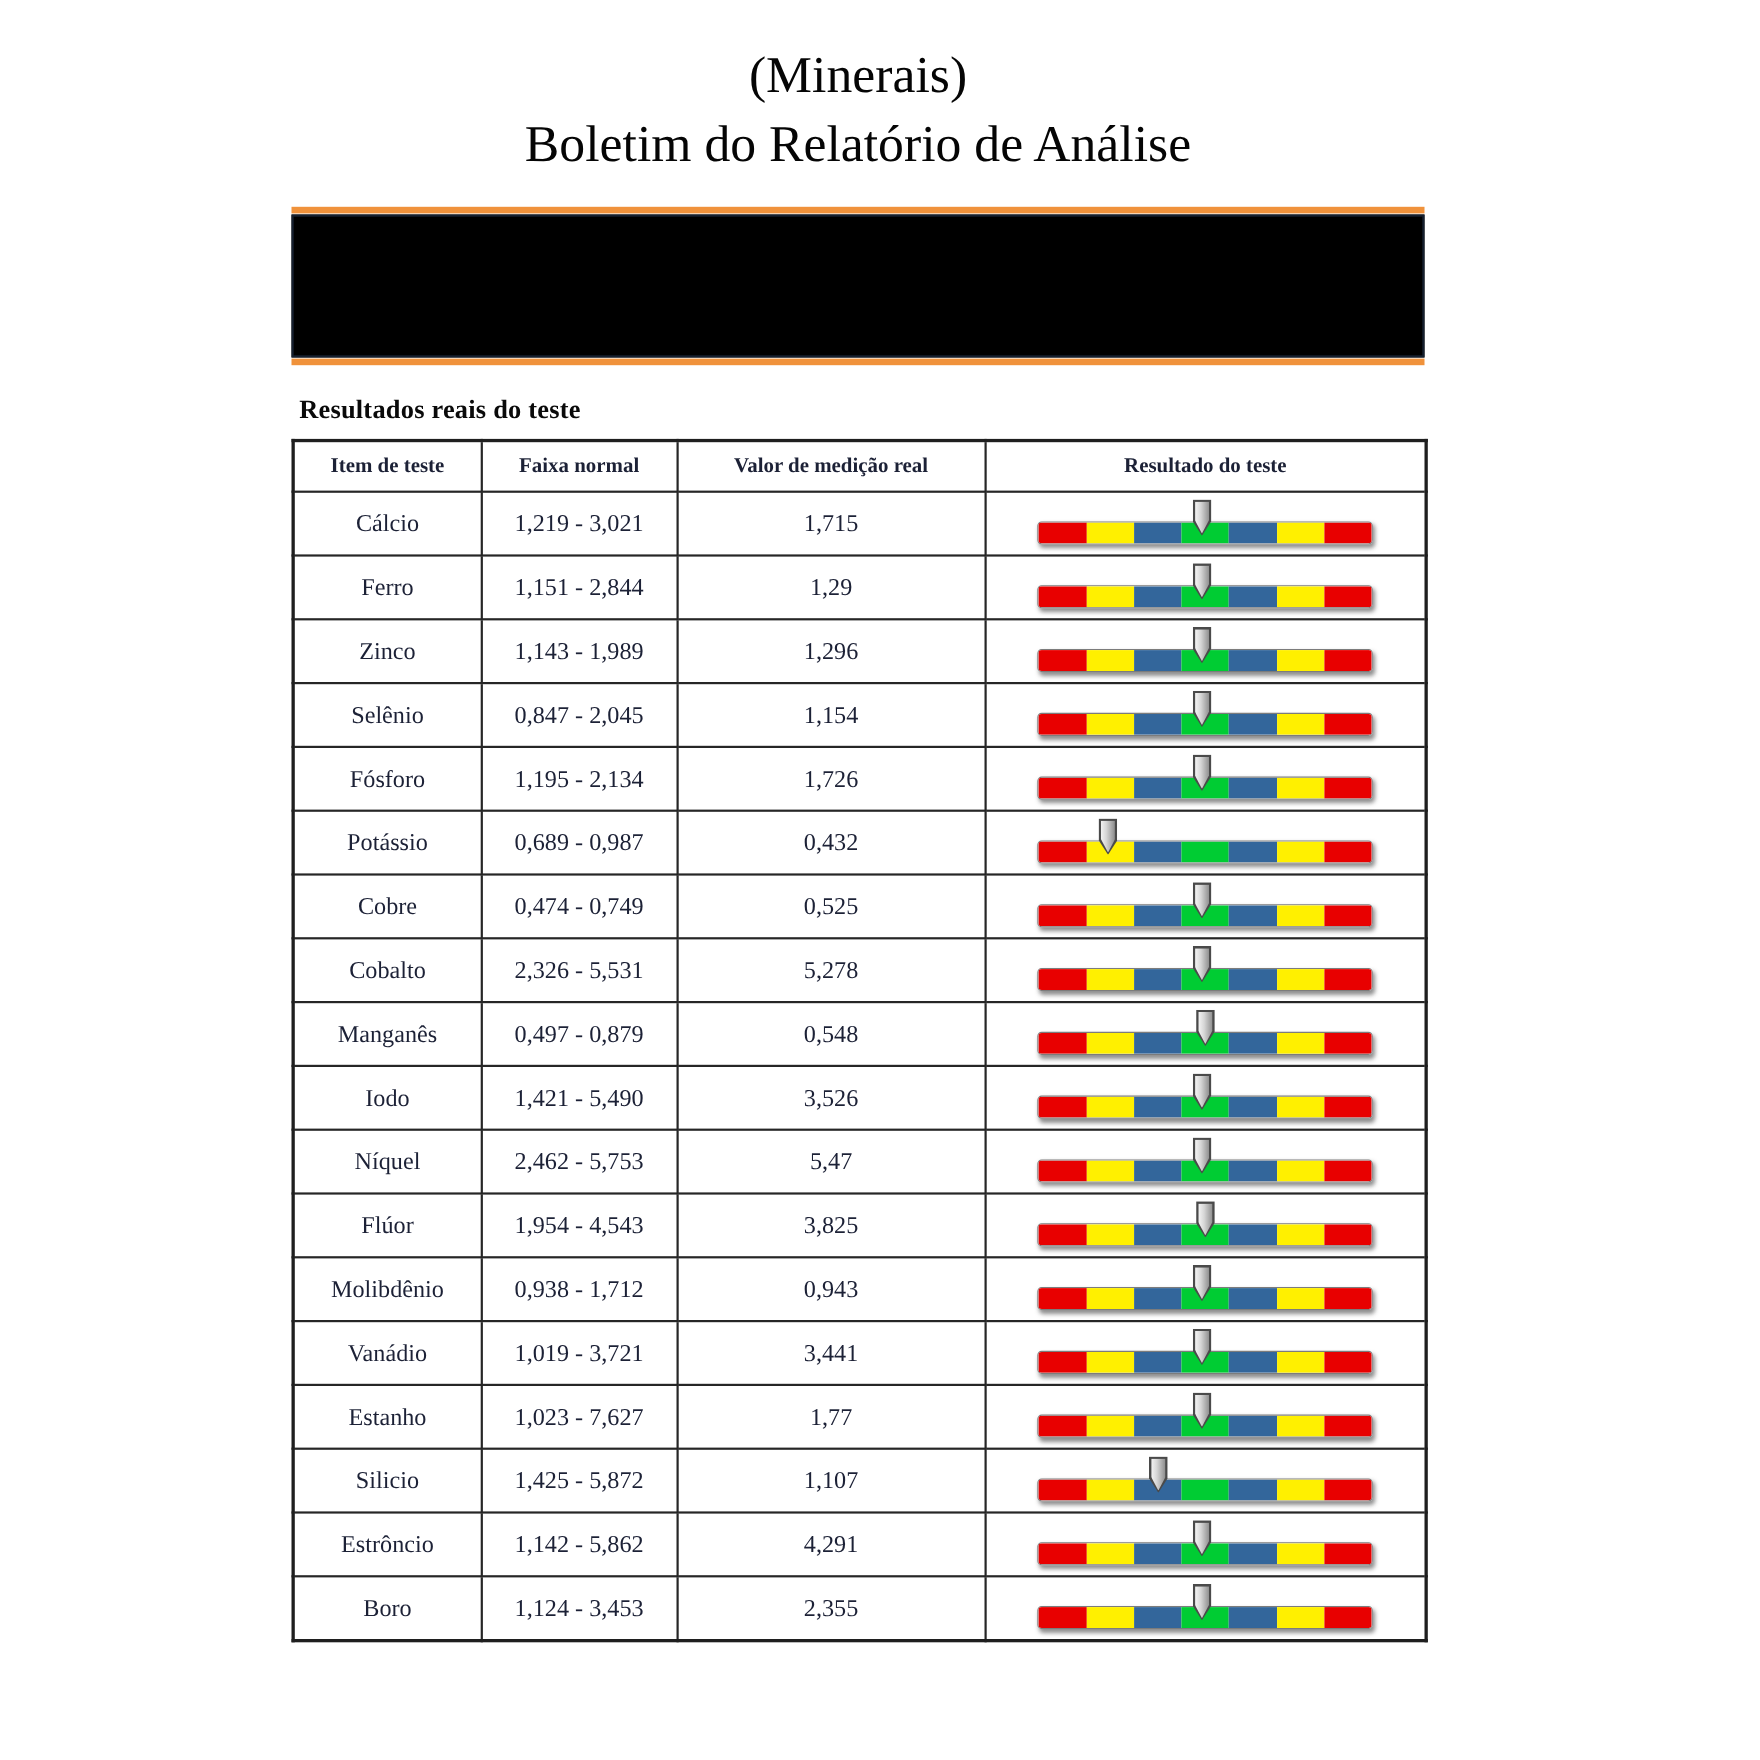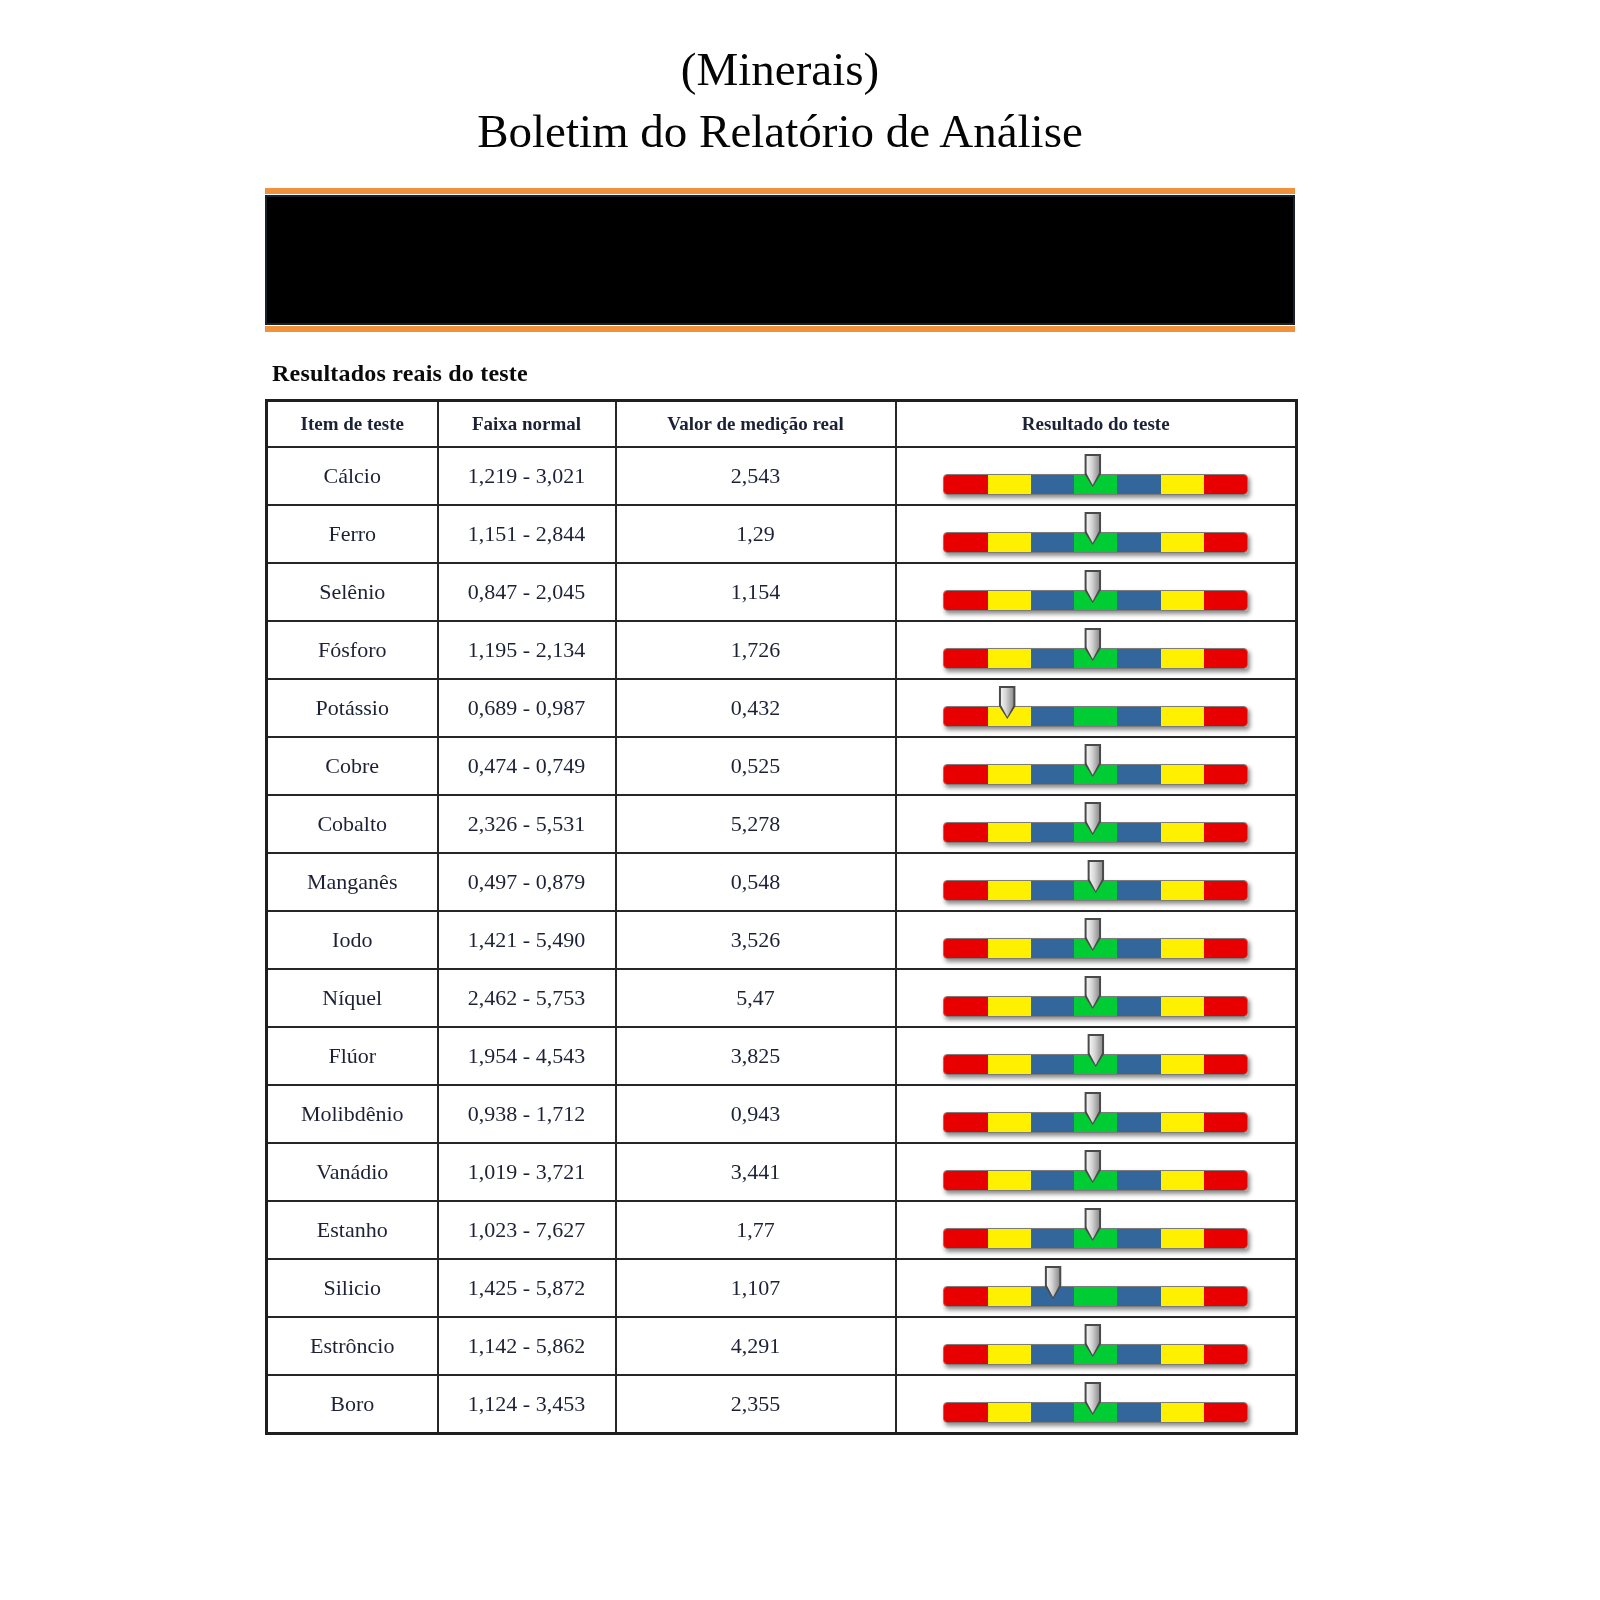--- a/index.html
+++ b/index.html
@@ -87,21 +87,21 @@
         <th>Item de teste</th>
         <th>Faixa normal</th>
         <th>Valor de medição real</th>
         <th>Resultado do teste</th>
       </tr>
     </thead>
     <tbody id="results-body">
     <tr>
       <td class="cell-item">Cálcio</td>
       <td class="cell-range">1,219 - 3,021</td>
-      <td class="cell-value">2,543</td>
+      <td class="cell-value">1,715</td>
       <td>
         <div class="indicator">
           <div class="bar">
                 <div class="seg" style="background: rgb(232, 0, 0);"></div>
                 <div class="seg" style="background: rgb(255, 240, 0);"></div>
                 <div class="seg" style="background: rgb(51, 102, 155);"></div>
                 <div class="seg" style="background: rgb(0, 204, 51);"></div>
                 <div class="seg" style="background: rgb(51, 102, 155);"></div>
                 <div class="seg" style="background: rgb(255, 240, 0);"></div>
                 <div class="seg" style="background: rgb(232, 0, 0);"></div>
@@ -128,20 +128,41 @@
                 <div class="seg" style="background: rgb(255, 240, 0);"></div>
                 <div class="seg" style="background: rgb(232, 0, 0);"></div>
               </div>
           <div class="arrow" style="left: 49%;">
             <div class="arrow-fill"></div>
           </div>
         </div>
       </td>
     </tr>
 
+    <tr>
+      <td class="cell-item">Zinco</td>
+      <td class="cell-range">1,143 - 1,989</td>
+      <td class="cell-value">1,296</td>
+      <td>
+        <div class="indicator">
+          <div class="bar">
+                <div class="seg" style="background: rgb(232, 0, 0);"></div>
+                <div class="seg" style="background: rgb(255, 240, 0);"></div>
+                <div class="seg" style="background: rgb(51, 102, 155);"></div>
+                <div class="seg" style="background: rgb(0, 204, 51);"></div>
+                <div class="seg" style="background: rgb(51, 102, 155);"></div>
+                <div class="seg" style="background: rgb(255, 240, 0);"></div>
+                <div class="seg" style="background: rgb(232, 0, 0);"></div>
+              </div>
+          <div class="arrow" style="left: 49%;">
+            <div class="arrow-fill"></div>
+          </div>
+        </div>
+      </td>
+    </tr>
 
     <tr>
       <td class="cell-item">Selênio</td>
       <td class="cell-range">0,847 - 2,045</td>
       <td class="cell-value">1,154</td>
       <td>
         <div class="indicator">
           <div class="bar">
                 <div class="seg" style="background: rgb(232, 0, 0);"></div>
                 <div class="seg" style="background: rgb(255, 240, 0);"></div>

